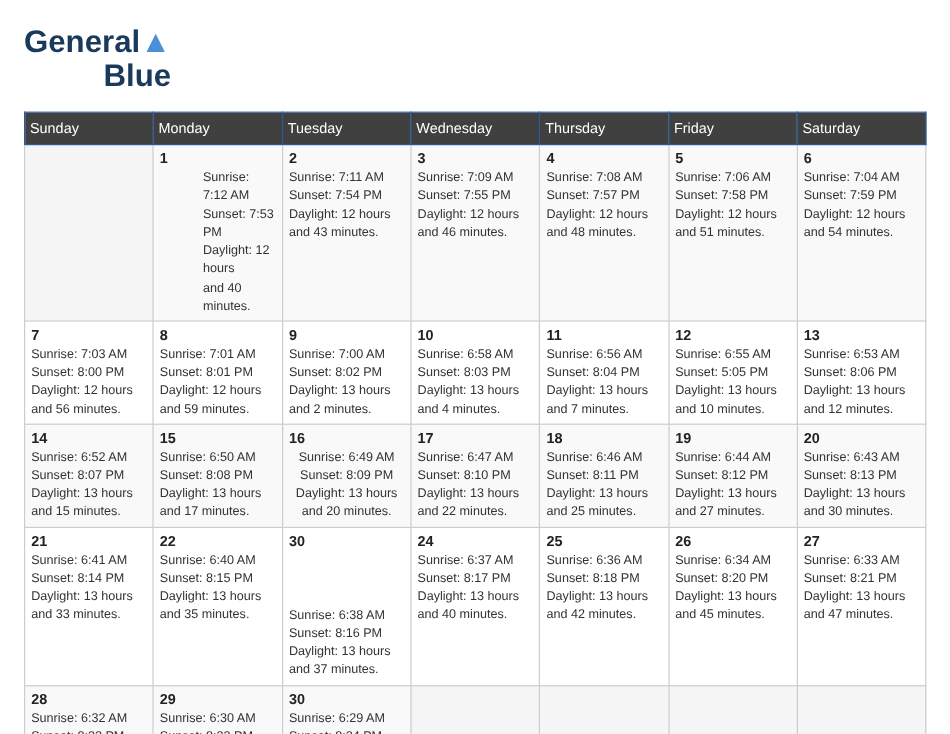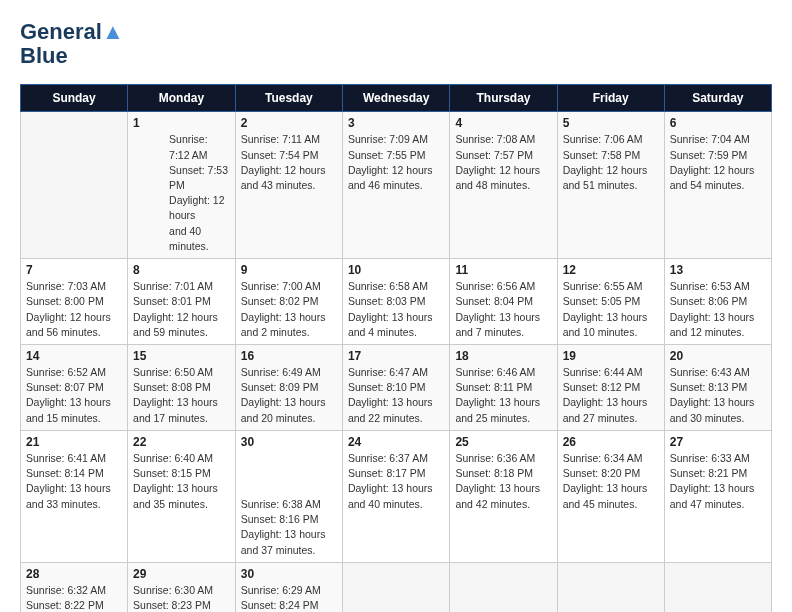--- a/index.html
+++ b/index.html
@@ -14,24 +14,25 @@
       display: flex;
       justify-content: space-between;
       align-items: flex-start;
       margin-bottom: 16px;
     }
     .logo {
       display: flex;
       align-items: center;
     }
     .logo-text {
-      font-size: 22px;
+      font-size: 26px;
       font-weight: bold;
       color: #1a3a5c;
       line-height: 1.1;
+      text-align: right;
     }
     .logo-text span {
       color: #4a90d9;
     }
     .title-area {
       text-align: right;
     }
     .month-title {
       font-size: 36px;
       color: #1a3a5c;
@@ -40,26 +41,26 @@
     .subtitle {
       font-size: 16px;
       color: #555;
     }
     table {
       width: 100%;
       border-collapse: collapse;
       font-size: 11px;
     }
     thead tr th {
-      background-color: #0f172a;
+      background-color: #404040;
       color: #fff;
       padding: 6px 4px;
-      text-align: center;
+      text-align: left;
       font-size: 12px;
-      font-weight: bold;
+      font-weight: normal;
       border: 1px solid #2a5a9a;
     }
     tbody tr td {
       border: 1px solid #ccc;
       vertical-align: top;
       padding: 4px 5px;
       width: 108px;
       min-height: 80px;
       background: #fff;
     }
@@ -218,21 +219,21 @@
         </td>
         <td>
           <span class="day-num">15</span>
           <div class="day-info" style="white-space: pre-line;">Sunrise: 6:50 AM
 Sunset: 8:08 PM
 Daylight: 13 hours
 and 17 minutes.</div>
         </td>
         <td>
           <span class="day-num">16</span>
-          <div class="day-info" style="white-space: pre-line;">Sunrise: 6:49 AM
+          <div class="day-info" style="white-space: pre-line; text-align: center;">Sunrise: 6:49 AM
 Sunset: 8:09 PM
 Daylight: 13 hours
 and 20 minutes.</div>
         </td>
         <td>
           <span class="day-num">17</span>
           <div class="day-info" style="white-space: pre-line;">Sunrise: 6:47 AM
 Sunset: 8:10 PM
 Daylight: 13 hours
 and 22 minutes.</div>

